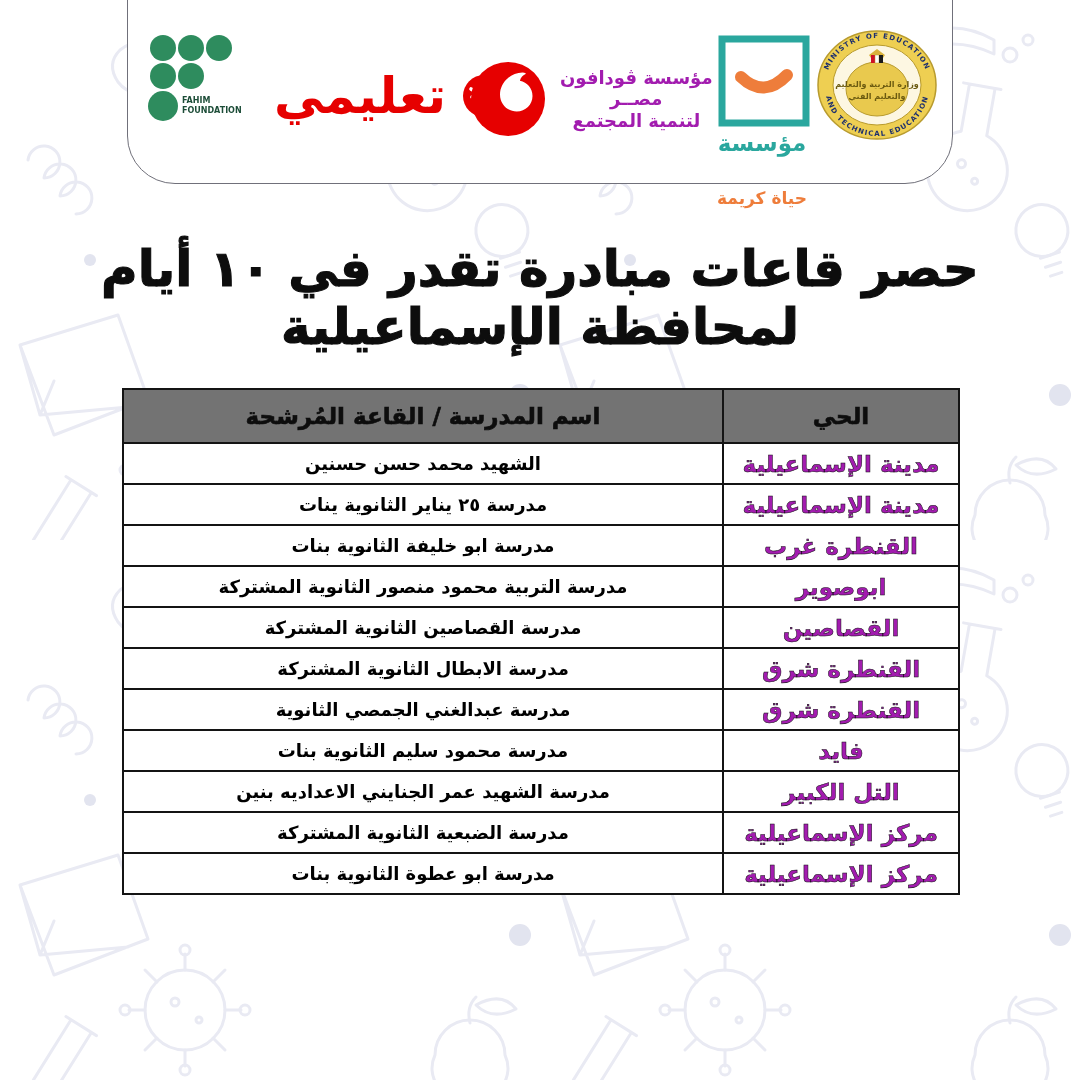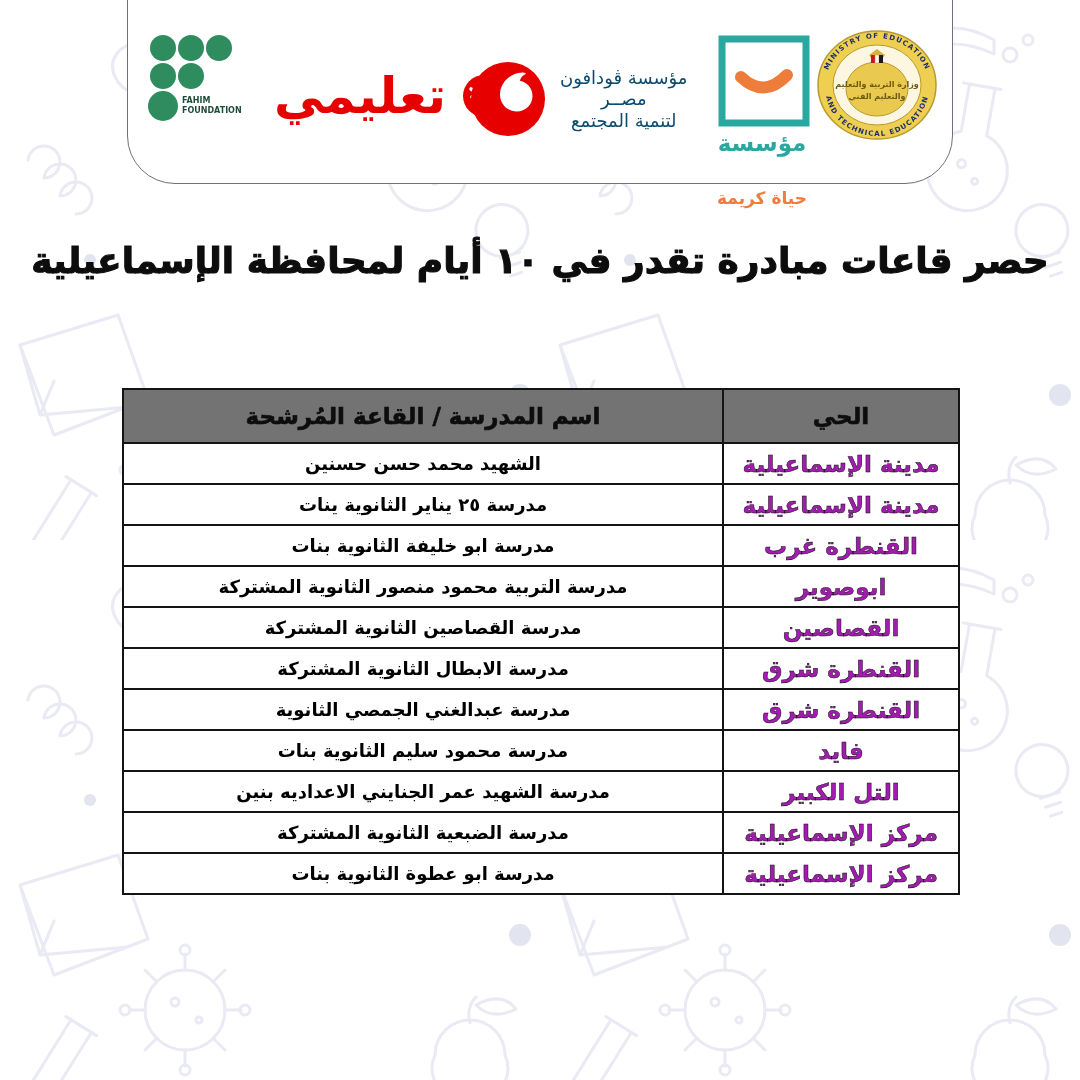--- a/index.html
+++ b/index.html
@@ -11,29 +11,29 @@
   
   .logo-card{
     position:absolute;left:127px;top:-48px;width:824px;height:230px;
     background:#fff;border:1px solid #70707a;border-radius:48px;z-index:2;
   }
   .logo{position:absolute;}
   .fahim{left:20px;top:80px;}
   .taalimi{left:146px;top:118px;display:flex;align-items:center;gap:16px;}
   .taalimi-word{font-size:50px;font-weight:bold;color:#e60000;line-height:1;direction:rtl;}
   .vodafone{left:342px;top:108px;display:flex;align-items:center;gap:14px;}
-  .vodafone-text{direction:rtl;text-align:center;color:#0c4a6e;font-weight:normal;font-size:18px;line-height:1.2;}
+  .vodafone-text{direction:rtl;text-align:center;color:#a21caf;font-weight:bold;font-size:18px;line-height:1.2;}
   .hayah{left:575px;top:82px;width:118px;text-align:center;}
   .hayah-line1{color:#2aa79e;font-weight:bold;font-size:23px;line-height:1.05;direction:rtl;}
   .hayah-line2{color:#ee7d3b;font-weight:bold;font-size:17px;line-height:1.2;direction:rtl;margin-top:33px;}
   .ministry{left:688px;top:76px;}
   
   .page-title{
     position:absolute;top:240px;left:0;width:100%;text-align:center;z-index:2;
-    direction:rtl;font-size:36px;font-weight:bold;color:#0d0d0d;
+    direction:rtl;font-size:50px;font-weight:bold;color:#0d0d0d;
     -webkit-text-stroke:1.1px #0d0d0d;letter-spacing:-1px;
   }
   
   .school-table-wrap{position:absolute;top:388px;left:122px;width:836px;z-index:2;}
   table.school-table{
     width:836px;border-collapse:collapse;direction:rtl;table-layout:fixed;
     background:#fff;
   }
   table.school-table th,table.school-table td{
     border:2px solid #141414;text-align:center;vertical-align:middle;padding:2px 8px;

